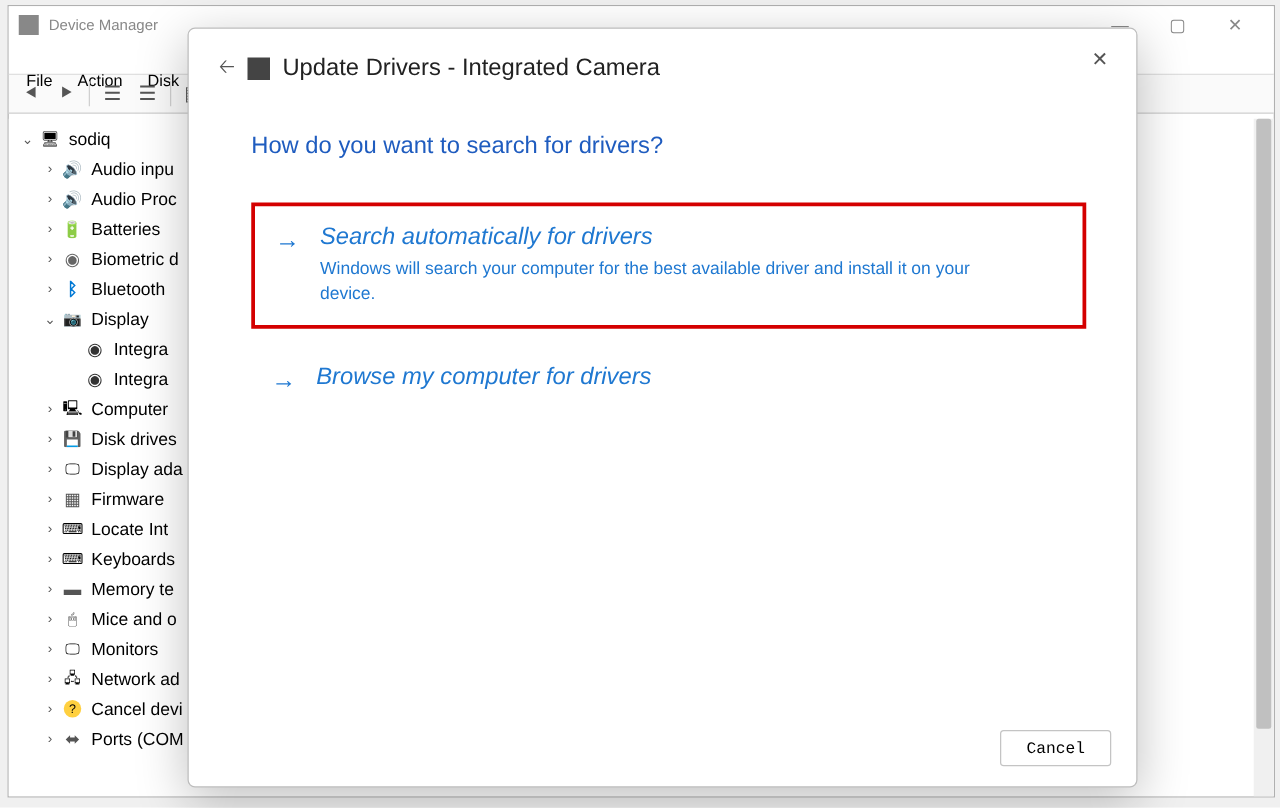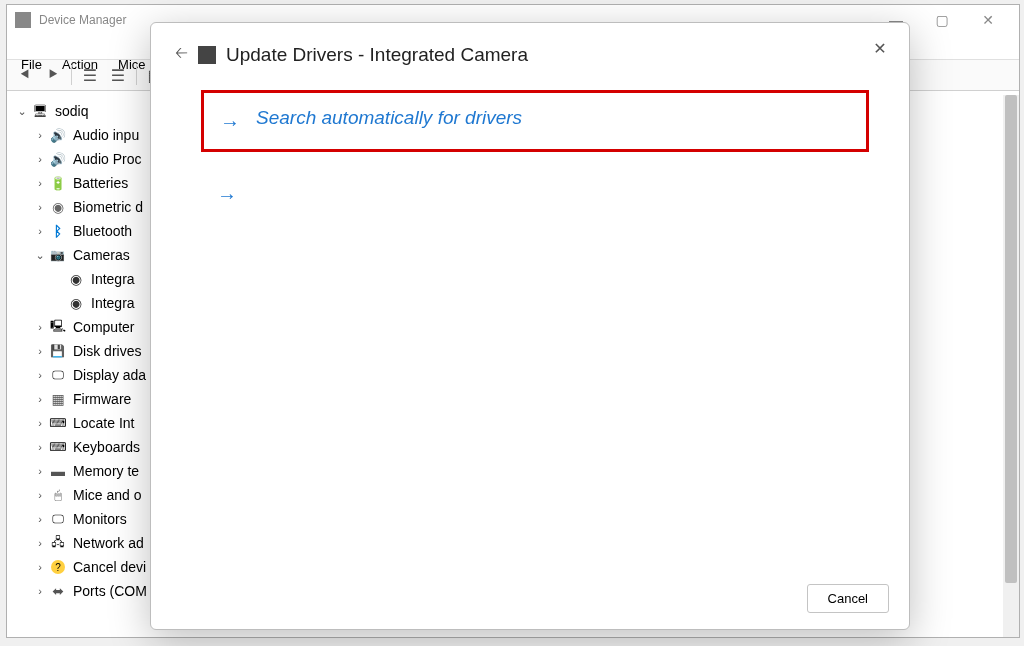--- a/index.html
+++ b/index.html
@@ -37,21 +37,21 @@
     .dlg-hdr-icon { width: 18px; height: 18px; background: #444; }
     .dlg-hdr-text { font-size: 19px; color: #222; }
     .dlg-title { font-size: 19px; color: #1f5cbf; padding: 30px 50px 20px 50px; }
     .dlg-option { margin: 14px 40px 10px 50px; padding: 14px 16px 16px 16px; display: flex; gap: 14px; }
     .dlg-option.highlight { border: 3px solid #d40000; }
     .opt-arrow { color: #1f78d1; font-size: 20px; margin-top: 2px; min-width: 22px; }
     .opt-body { flex: 1; }
     .opt-title { font-size: 19px; color: #1f78d1; margin-bottom: 4px; font-style: italic; }
     .opt-desc { font-size: 14px; color: #1f78d1; line-height: 1.4; max-width: 520px; }
     .dlg-footer { position: absolute; bottom: 16px; right: 20px; }
-    .dlg-cancel { background: #fff; border: 1px solid #c4c4c4; border-radius: 3px; padding: 6px 20px; font-size: 13px; font-family: Liberation Sans, sans-serif; }
+    .dlg-cancel { background: #fff; border: 1px solid #c4c4c4; border-radius: 3px; padding: 6px 20px; font-size: 13px; font-family: Liberation Mono, monospace; }
     
     .ico-computer::before { content: "🖥"; font-size: 12px; }
     .ico-speaker::before { content: "🔊"; font-size: 13px; color: #555; }
     .ico-battery::before { content: "🔋"; font-size: 13px; }
     .ico-fingerprint::before { content: "◉"; color: #666; }
     .ico-bluetooth::before { content: "ᛒ"; color: #0078d4; font-weight: bold; }
     .ico-camera::before { content: "📷"; font-size: 12px; }
     .ico-webcam::before { content: "◉"; color: #333; }
     .ico-disk::before { content: "💾"; font-size: 12px; }
     .ico-display::before { content: "🖵"; font-size: 12px; }
@@ -75,21 +75,21 @@
     <div class="dm-titlebar-text">Device Manager</div>
     <div class="dm-titlebar-controls">
       <div class="dm-titlebar-btn">—</div>
       <div class="dm-titlebar-btn">▢</div>
       <div class="dm-titlebar-btn">✕</div>
     </div>
   </div>
   <div class="dm-menubar">
     <span>File</span>
     <span>Action</span>
-    <span>Mice</span>
+    <span>Disk</span>
   </div>
   <div class="dm-toolbar">
     <div class="tb-btn">⯇</div>
     <div class="tb-btn">⯈</div>
     <div class="tb-sep"></div>
     <div class="tb-btn">☰</div>
     <div class="tb-btn">☰</div>
     <div class="tb-sep"></div>
     <div class="tb-btn">▦</div>
   </div>
@@ -122,21 +122,21 @@
             <span>Biometric d</span>
           </div>
           <div class="tree-item indent-1">
             <span class="tree-chevron">›</span>
             <span class="tree-icon ico-bluetooth"></span>
             <span>Bluetooth</span>
           </div>
           <div class="tree-item indent-1">
             <span class="tree-chevron">⌄</span>
             <span class="tree-icon ico-camera"></span>
-            <span>Cameras</span>
+            <span>Display</span>
           </div>
           <div class="tree-item indent-2">
             <span class="tree-chevron"></span>
             <span class="tree-icon ico-webcam"></span>
             <span>Integra</span>
           </div>
           <div class="tree-item indent-2">
             <span class="tree-chevron"></span>
             <span class="tree-icon ico-webcam"></span>
             <span>Integra</span>
@@ -209,30 +209,33 @@
   </div>
 </div>
 
 <div class="dlg">
   <div class="dlg-close">✕</div>
   <div class="dlg-header">
     <span class="dlg-back">🡠</span>
     <span class="dlg-hdr-icon"></span>
     <span class="dlg-hdr-text">Update Drivers - Integrated Camera</span>
   </div>
+  <div class="dlg-title">How do you want to search for drivers?</div>
 
   <div class="dlg-option highlight">
     <div class="opt-arrow">→</div>
     <div class="opt-body">
       <div class="opt-title">Search automatically for drivers</div>
+      <div class="opt-desc">Windows will search your computer for the best available driver and install it on your device.</div>
     </div>
   </div>
 
   <div class="dlg-option">
     <div class="opt-arrow">→</div>
     <div class="opt-body">
+      <div class="opt-title">Browse my computer for drivers</div>
     </div>
   </div>
 
   <div class="dlg-footer">
     <button class="dlg-cancel">Cancel</button>
   </div>
 </div>
 
 </body></html>

